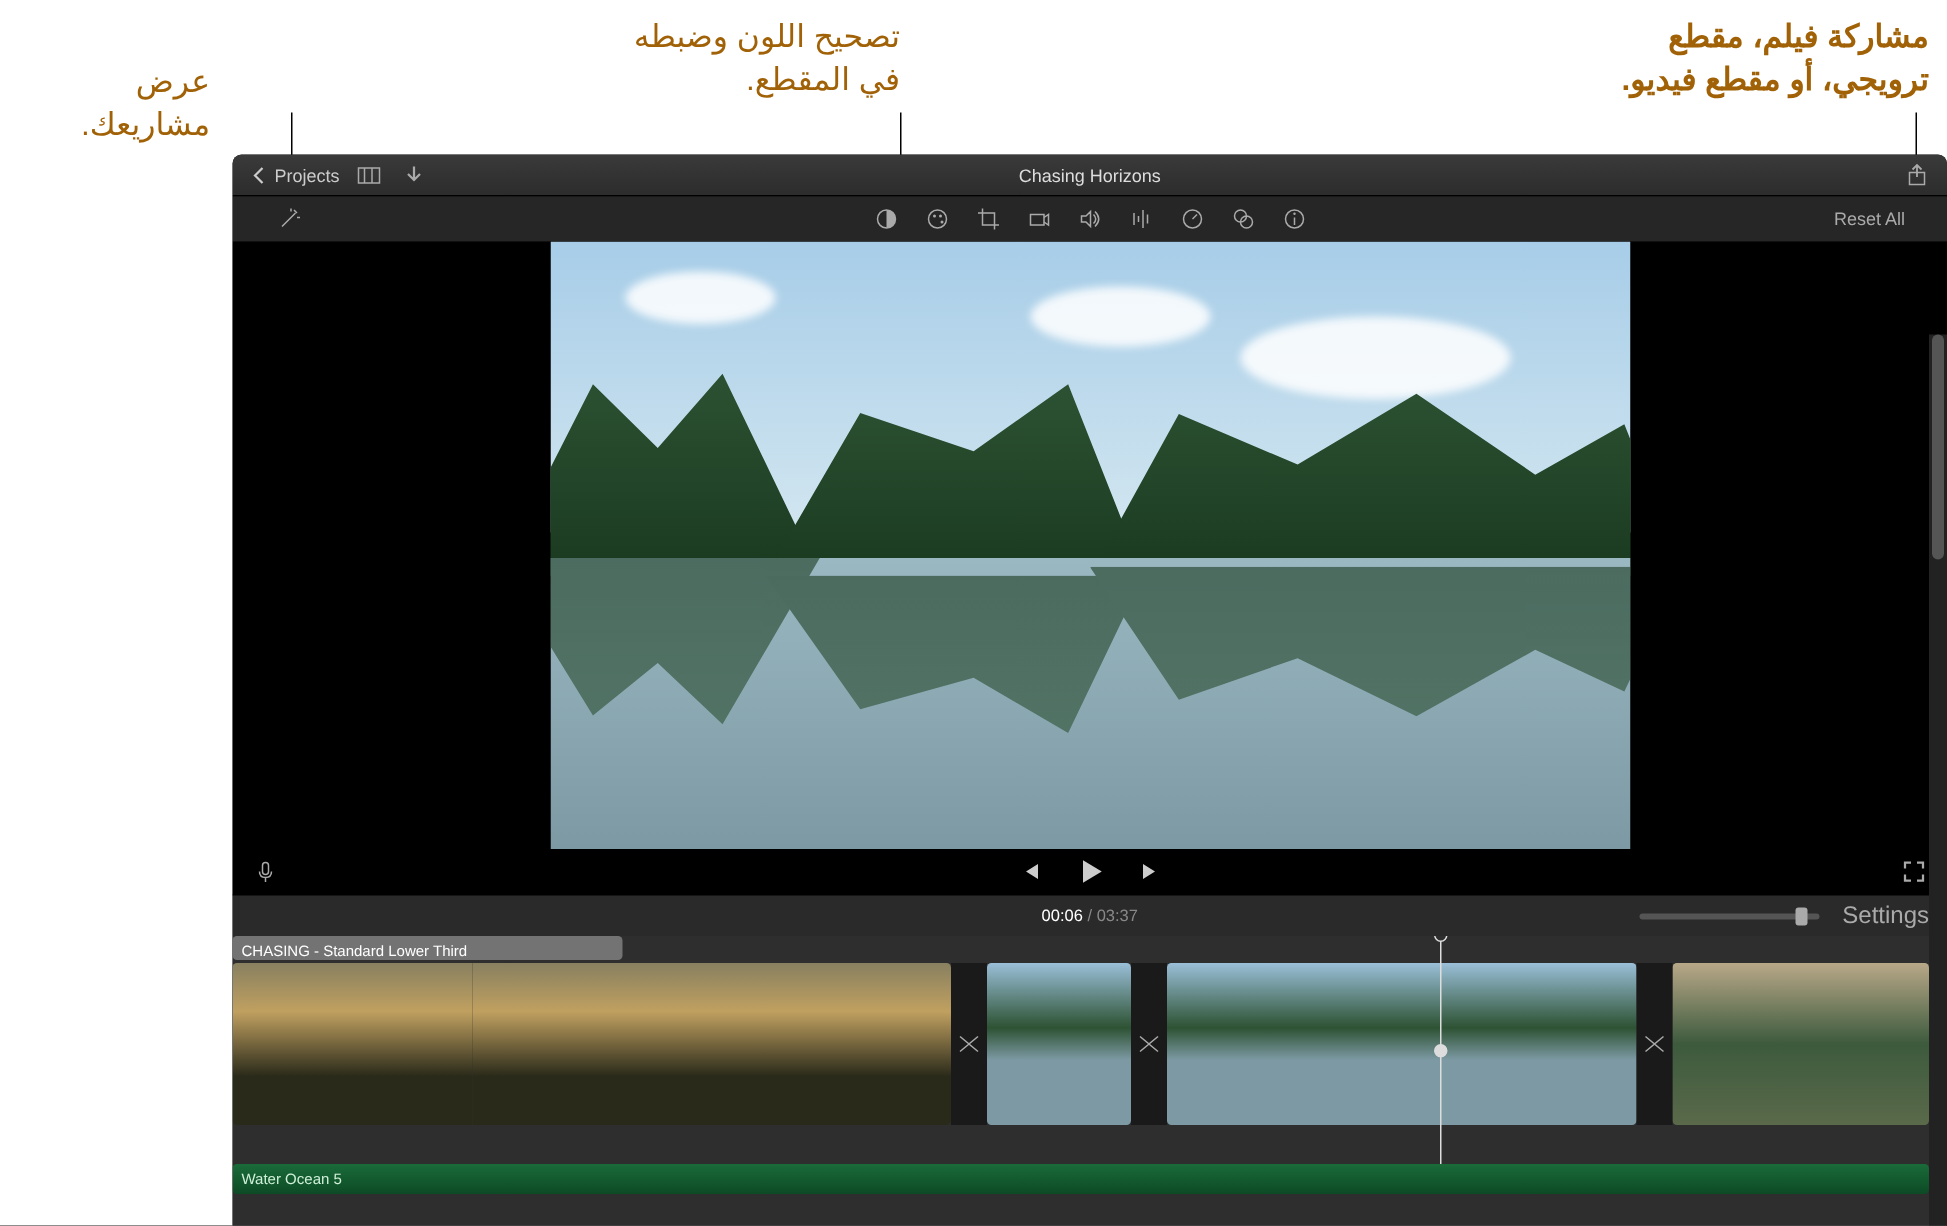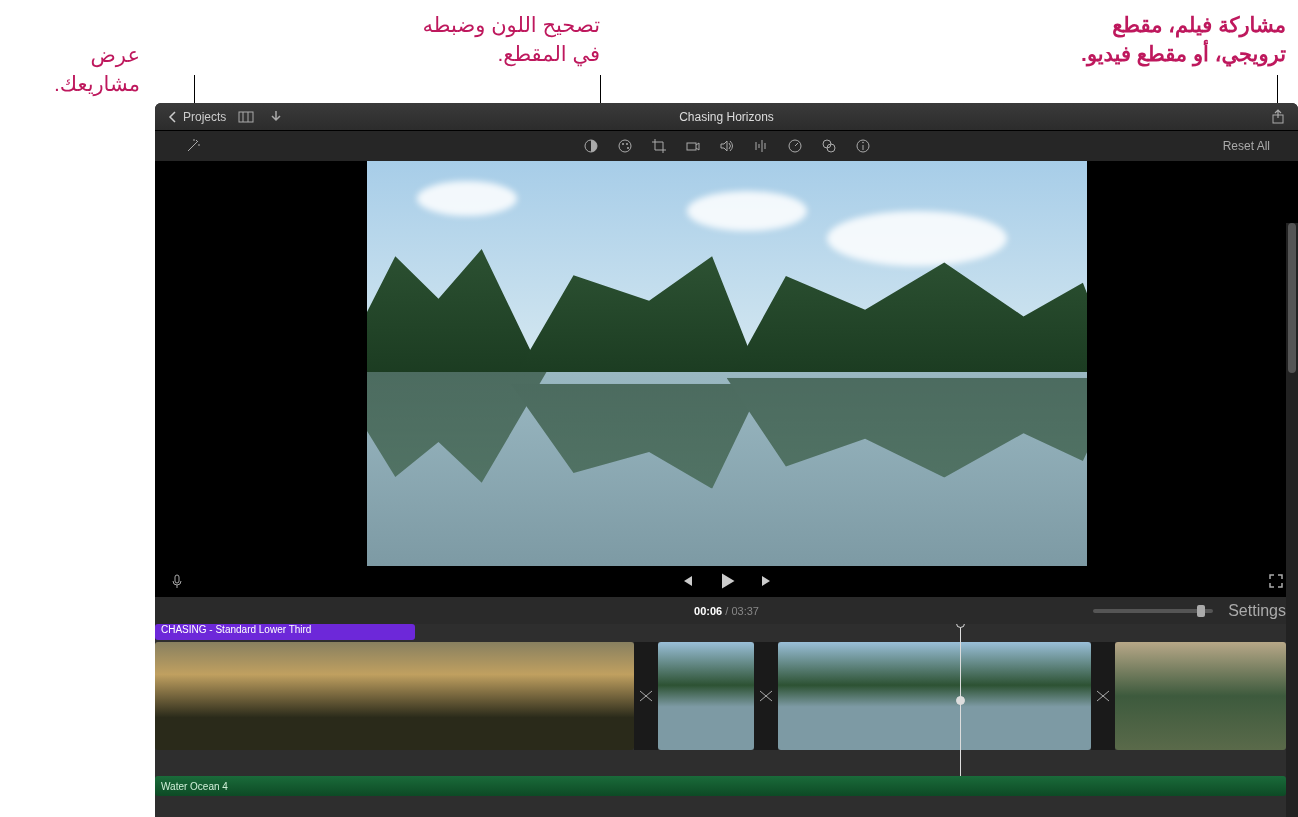--- a/index.html
+++ b/index.html
@@ -1,17 +1,17 @@
 <!DOCTYPE html>
 <html><head>
   <meta charset="utf-8">
   <style>
     * { margin: 0; padding: 0; box-sizing: border-box; font-family: -apple-system, BlinkMacSystemFont, "Segoe UI", sans-serif; }
     body { width: 1298px; height: 817px; background: #fff; position: relative; overflow: hidden; }
-    .callout { position: absolute; color: #be185d; font-size: 21px; direction: rtl; text-align: right; line-height: 1.4; }
+    .callout { position: absolute; color: #a16207; font-size: 21px; direction: rtl; text-align: right; line-height: 1.4; }
     .callout-line { position: absolute; background: #000; }
     .app { position: absolute; left: 155px; top: 103px; width: 1143px; height: 738px; background: #1a1a1a; border-radius: 6px 6px 0 0; overflow: hidden; display: flex; flex-direction: column; }
     .titlebar { height: 28px; background: linear-gradient(#3a3a3a,#2c2c2c); display: flex; align-items: center; padding: 0 10px; position: relative; border-bottom: 1px solid #000; }
     .titlebar-left { display: flex; align-items: center; gap: 10px; }
     .projects-btn { display: flex; align-items: center; color: #ccc; font-size: 12px; gap: 2px; cursor: pointer; }
     .icon-btn { width: 20px; height: 20px; display: flex; align-items: center; justify-content: center; color: #aaa; cursor: pointer; }
     .titlebar-title { position: absolute; left: 50%; transform: translateX(-50%); color: #ddd; font-size: 12px; }
     .titlebar-right { margin-left: auto; }
     .adj-row { height: 30px; background: #262626; display: flex; align-items: center; padding: 0 28px; position: relative; }
     .adj-icons { position: absolute; left: 50%; transform: translateX(-50%); display: flex; gap: 14px; align-items: center; }
@@ -34,27 +34,27 @@
     .water { position: absolute; bottom: 0; left: 0; right: 0; height: 48%; background: linear-gradient(#9ab8c2,#7d9aa4); }
     .reflection { position: absolute; top: 0; left: 0; right: 0; height: 60%; transform: scaleY(-1); opacity: 0.6; }
     .rm { position: absolute; top: 0; background: linear-gradient(#2d5233,#1a3a20); }
     .transport { height: 30px; display: flex; align-items: center; position: relative; padding: 0 12px; }
     .mic-btn { color: #aaa; cursor: pointer; }
     .transport-center { position: absolute; left: 50%; transform: translateX(-50%); display: flex; gap: 20px; align-items: center; }
     .transport-center .icon-btn { color: #ccc; }
     .fullscreen-btn { margin-left: auto; color: #aaa; cursor: pointer; }
     .timeline-header { height: 28px; background: #2a2a2a; display: flex; align-items: center; padding: 0 12px; position: relative; border-top: 1px solid #000; }
     .time-display { position: absolute; left: 50%; transform: translateX(-50%); font-size: 11px; }
-    .time-cur { color: #fff; font-weight: bold; }
+    .time-cur { color: #fff; }
     .time-dur { color: #888; }
     .zoom-slider { position: absolute; right: 85px; width: 120px; height: 4px; background: #555; border-radius: 2px; }
     .zoom-thumb { position: absolute; right: 8px; top: -4px; width: 8px; height: 12px; background: #aaa; border-radius: 2px; }
     .settings-btn { margin-left: auto; color: #aaa; font-size: 16px; cursor: pointer; }
     .timeline { flex: 1; background: #2e2e2e; position: relative; overflow: hidden; }
-    .title-track { position: absolute; top: 0; left: 0; width: 260px; height: 16px; background: #6d28d9; border-radius: 3px; display: flex; align-items: flex-start; padding: 0 6px; }
+    .title-track { position: absolute; top: 0; left: 0; width: 260px; height: 16px; background: #737373; border-radius: 3px; display: flex; align-items: flex-end; padding: 0 6px; }
     .title-track-label { color: #fff; font-size: 10px; }
     .clips-row { position: absolute; top: 18px; left: 0; right: 12px; height: 108px; display: flex; }
     .clip { height: 100%; position: relative; overflow: hidden; border-radius: 3px; margin-right: 0; }
     .clip-thumb { height: 100%; position: relative; }
     .sunset { background: linear-gradient(#888060 0%, #c0a060 30%, #2a2a1a 70%); }
     .lake { background: linear-gradient(#9abfd8 0%, #2d5233 40%, #7d9aa4 60%); }
     .cliff { background: linear-gradient(#b8a888 0%, #3d5a3d 50%, #5a6a4a 100%); }
     .transition { width: 24px; height: 100%; background: #1a1a1a; display: flex; align-items: center; justify-content: center; color: #aaa; font-size: 14px; flex-shrink: 0; }
     .clip1 { width: 490px; display: flex; }
     .clip2 { width: 98px; }
@@ -284,21 +284,21 @@
         </div>
       <div class="clip clip4">
           <div class="clip-thumb cliff" style="width:100%"></div>
         </div>
     </div>
     <div class="playhead" style="left:805px;">
       <div class="playhead-handle"></div>
       <div class="playhead-dot"></div>
     </div>
     <div class="audio-track">
-      <span class="audio-label">Water Ocean 4</span>
+      <span class="audio-label">Water Ocean 5</span>
     </div>
     <div class="scrollbar-h"></div>
   </div>
 
   <div class="scrollbar-v">
     <div class="scrollbar-v-thumb"></div>
   </div>
 
 </div>
 

